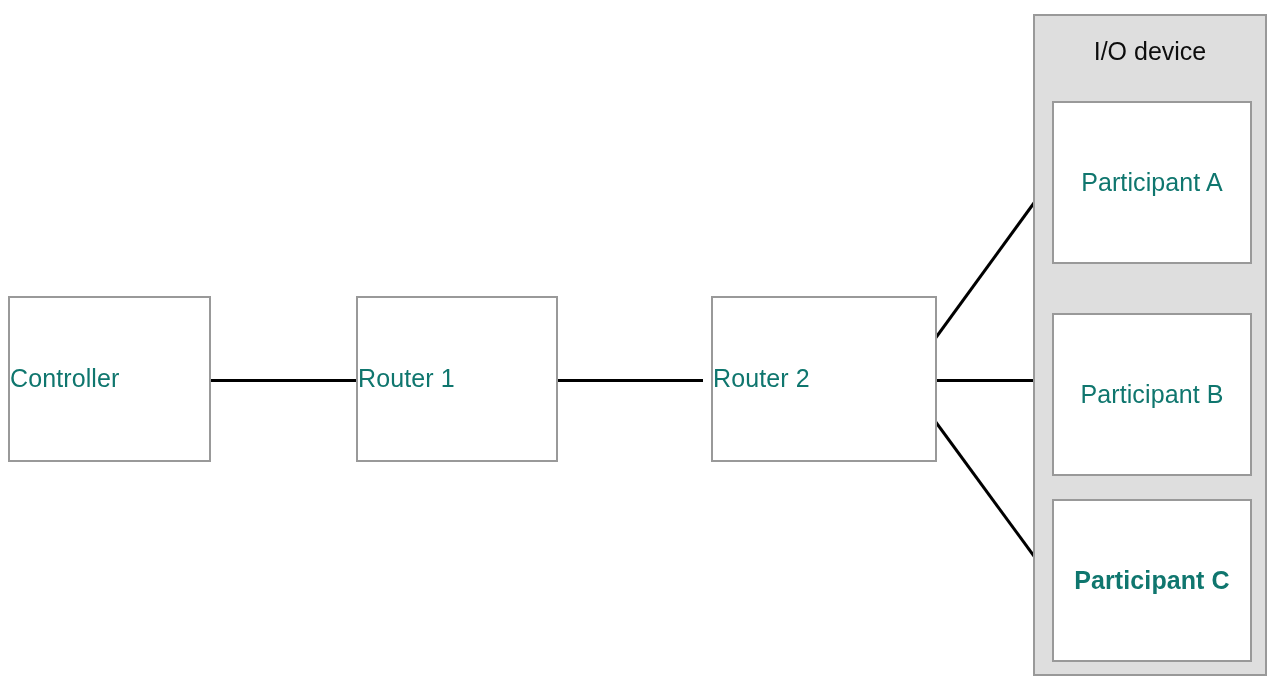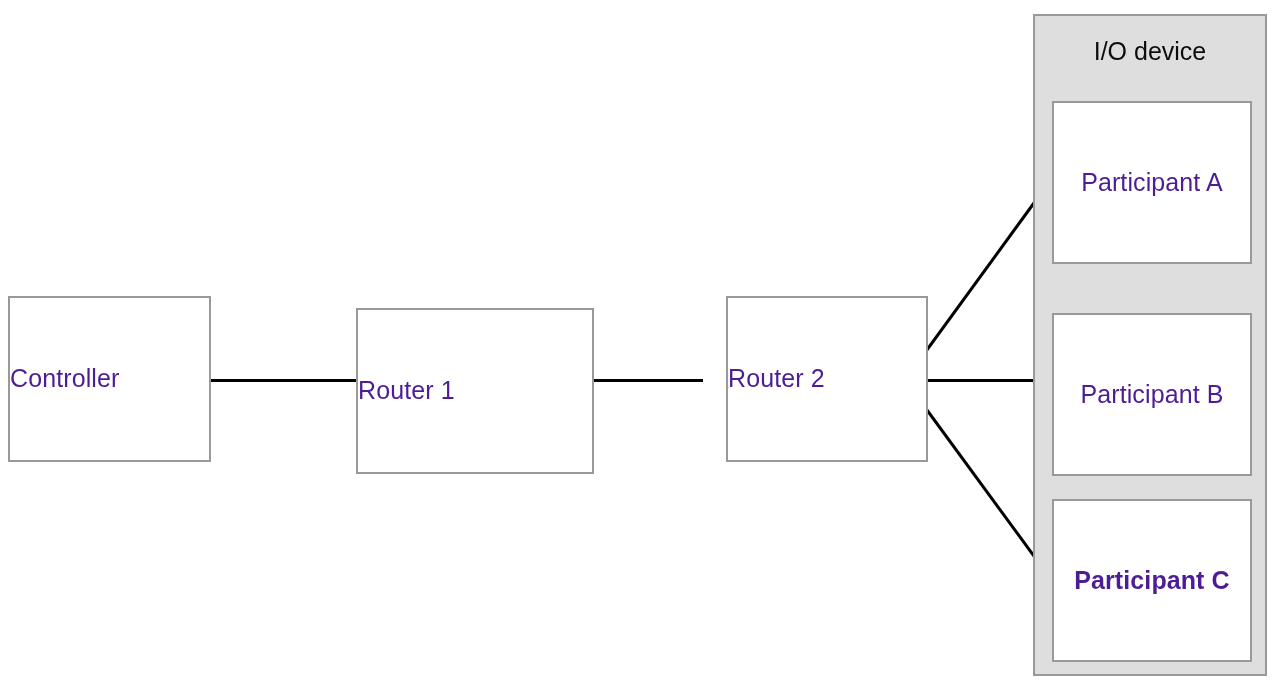--- a/index.html
+++ b/index.html
@@ -35,29 +35,29 @@
     background: #ffffff;
     border: 2px solid #999999;
     display: flex;
     align-items: center;
     justify-content: flex-start;
     z-index: 3;
   }
   .node-label {
     font-size: 25px;
     line-height: 1.1;
-    color: #4c1d95;
+    color: #0f766e;
     letter-spacing: 0.1px;
     white-space: nowrap;
     text-align: center;
   }
   
   #node-controller { left: 8px;   top: 296px; width: 203px; height: 166px; }
-  #node-router-1   { left: 356px; top: 308px; width: 238px; height: 166px; }
-  #node-router-2   { left: 726px; top: 296px; width: 202px; height: 166px; }
+  #node-router-1   { left: 356px; top: 296px; width: 202px; height: 166px; }
+  #node-router-2   { left: 711px; top: 296px; width: 226px; height: 166px; }
 
   
   #group-io-device {
     position: absolute;
     left: 1033px;
     top: 14px;
     width: 234px;
     height: 662px;
     box-sizing: border-box;
     background: #dedede;

